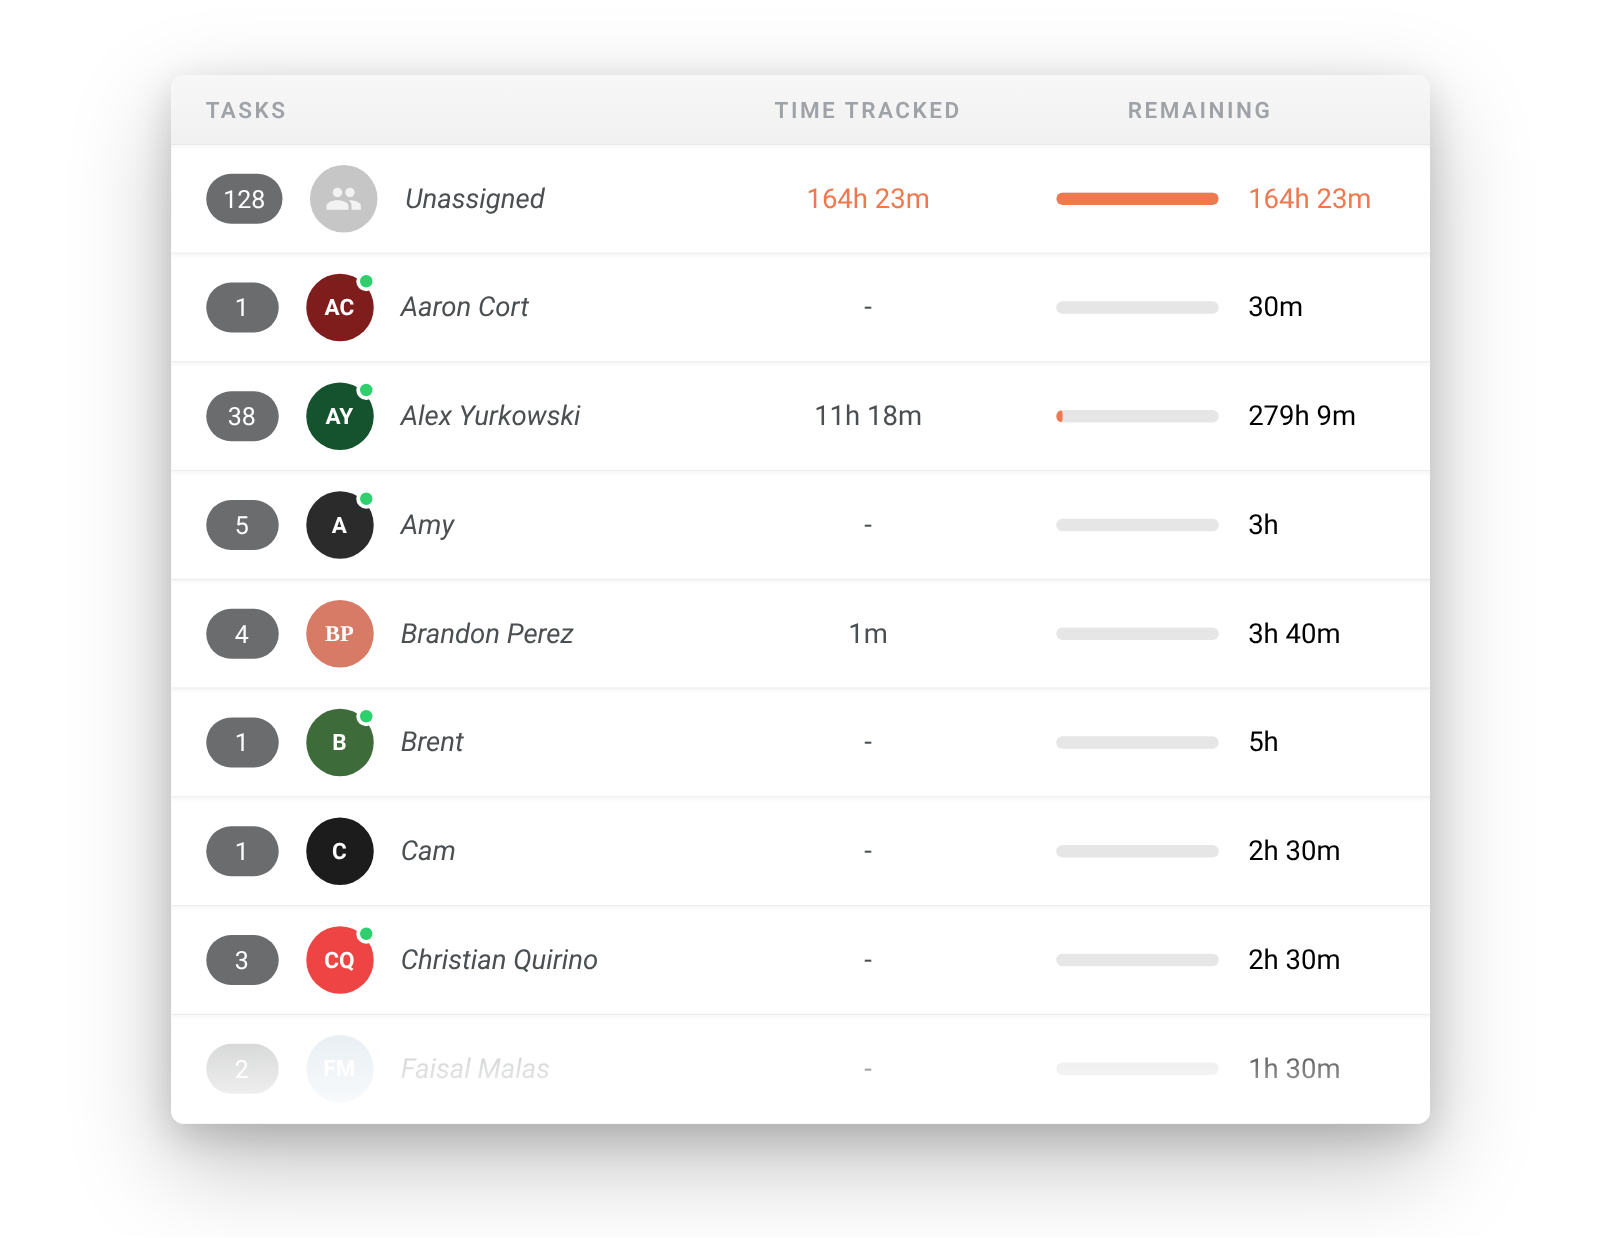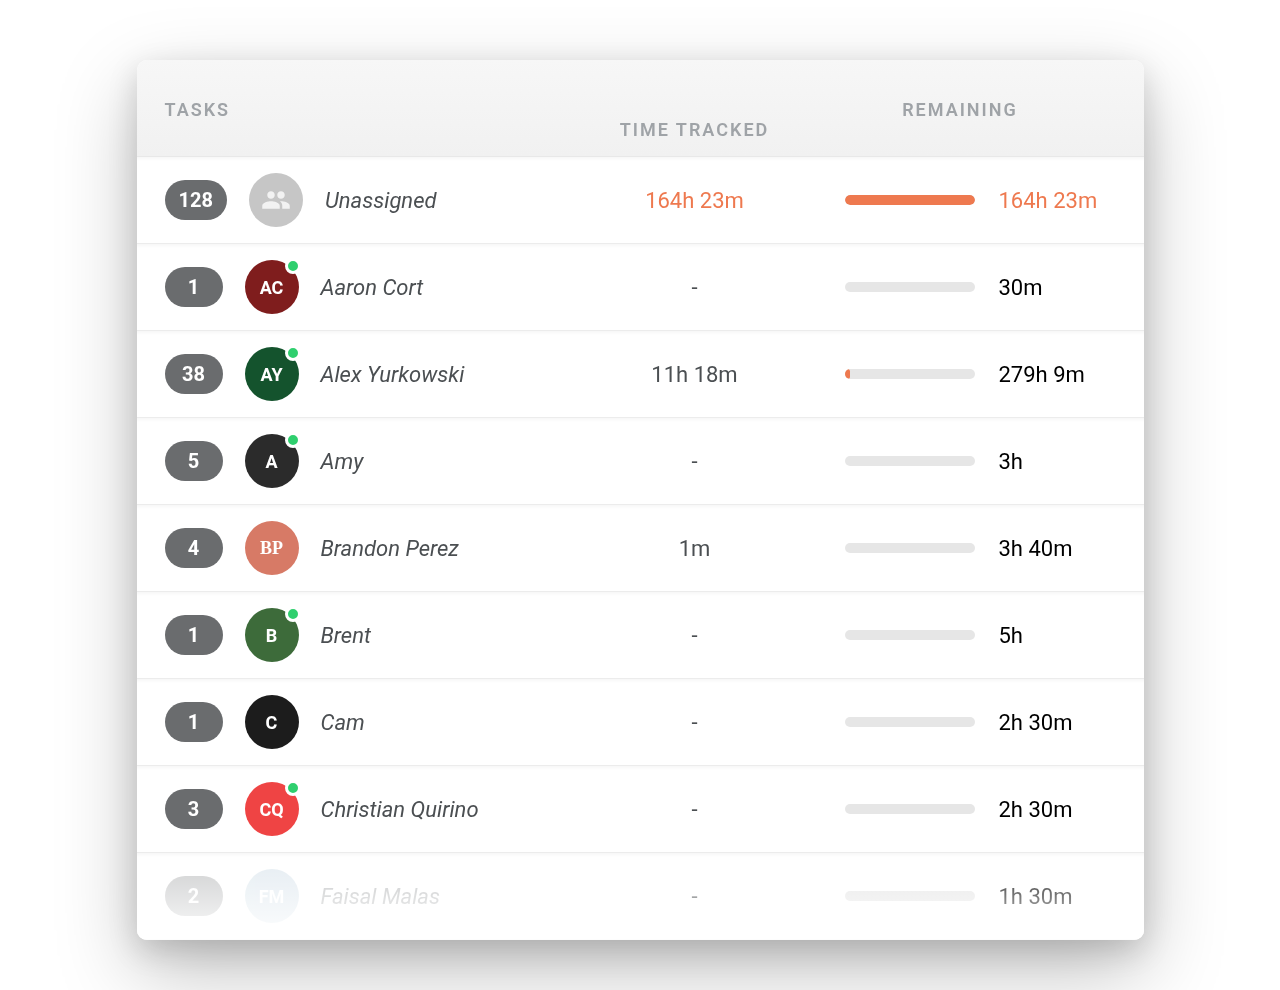--- a/index.html
+++ b/index.html
@@ -28,21 +28,21 @@
     background: linear-gradient(#f7f7f7, #f1f1f1);
     padding: 18px 28px 16px 28px;
     border-bottom: 1px solid #e8e8e8;
   }
   .header-cell {
     font-size: 18px;
     font-weight: 600;
     letter-spacing: 2px;
     color: #9fa3a7;
   }
-  .header-cell.center { text-align: center; margin-top: 41px; }
+  .header-cell.center { text-align: center; }
   .header-cell.right { text-align: center; padding-right: 40px; }
   .row {
     display: grid;
     grid-template-columns: 380px 300px 1fr;
     align-items: center;
     background: #ffffff;
     padding: 16px 28px;
     border-bottom: 1px solid #ececec;
     min-height: 86px;
     position: relative;
@@ -60,21 +60,21 @@
     align-items: center;
     gap: 22px;
   }
   .badge {
     min-width: 58px;
     height: 40px;
     padding: 0 14px;
     border-radius: 20px;
     background: #6a6c6e;
     color: #ffffff;
-    font-weight: 700;
+    font-weight: 400;
     font-size: 20px;
     display: inline-flex;
     align-items: center;
     justify-content: center;
   }
   .avatar-wrap {
     position: relative;
     width: 54px;
     height: 54px;
     flex: 0 0 54px;

